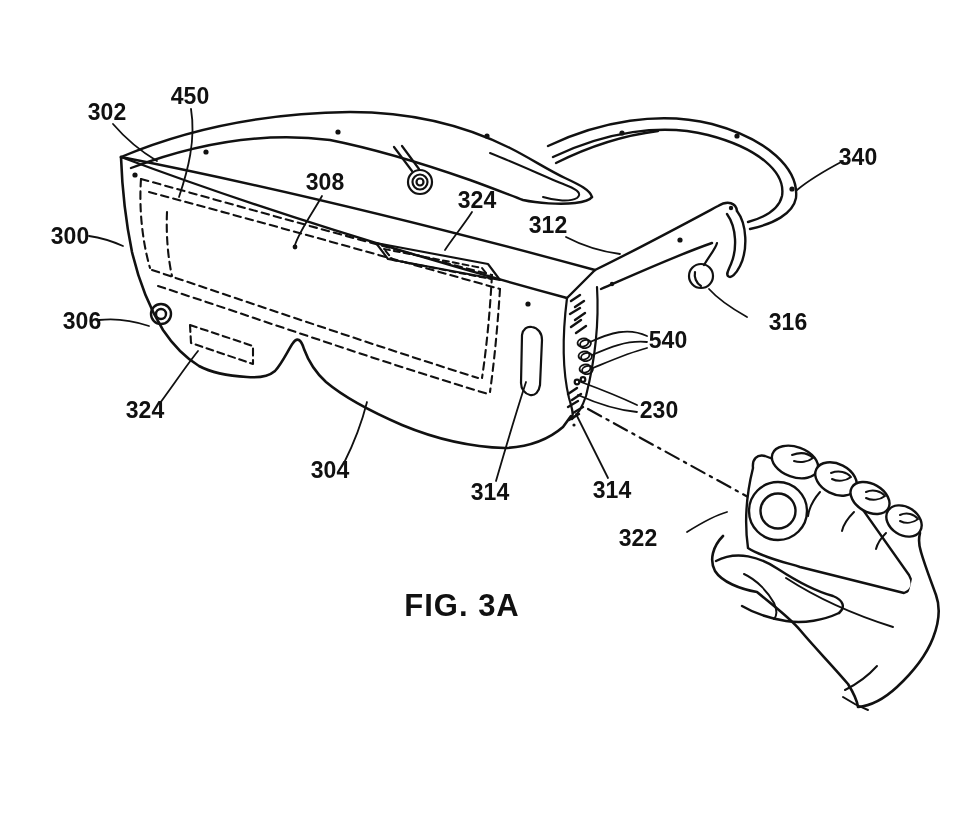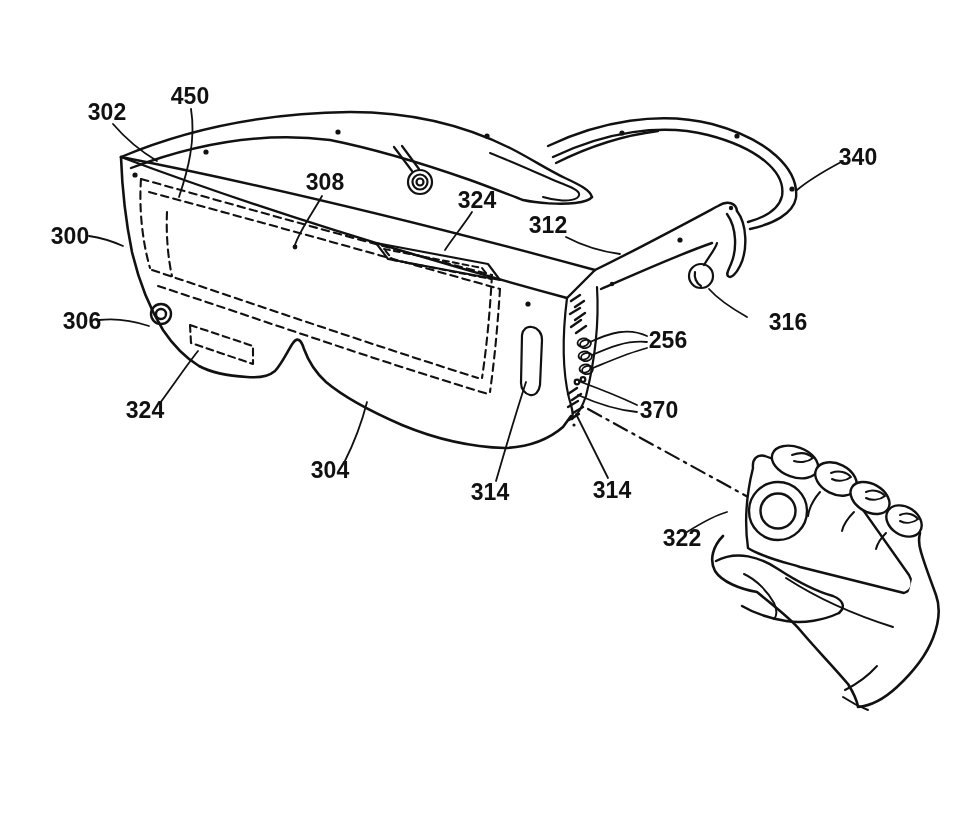--- a/index.html
+++ b/index.html
@@ -201,20 +201,21 @@
   <div class="ref-label" style="left:70px;top:236px">300</div>
   <div class="ref-label" style="left:107px;top:112px">302</div>
   <div class="ref-label" style="left:330px;top:470px">304</div>
   <div class="ref-label" style="left:82px;top:321px">306</div>
   <div class="ref-label" style="left:325px;top:182px">308</div>
   <div class="ref-label" style="left:858px;top:157px">340</div>
   <div class="ref-label" style="left:548px;top:225px">312</div>
   <div class="ref-label" style="left:490px;top:492px">314</div>
   <div class="ref-label" style="left:612px;top:490px">314</div>
   <div class="ref-label" style="left:788px;top:322px">316</div>
-  <div class="ref-label" style="left:668px;top:340px">256</div>
-  <div class="ref-label" style="left:659px;top:410px">370</div>
-  <div class="ref-label" style="left:682px;top:538px">322</div>
+  <div class="ref-label" style="left:668px;top:340px">540</div>
+  <div class="ref-label" style="left:659px;top:410px">230</div>
+  <div class="ref-label" style="left:638px;top:538px">322</div>
   <div class="ref-label" style="left:477px;top:200px">324</div>
   <div class="ref-label" style="left:145px;top:410px">324</div>
   <div class="ref-label" style="left:190px;top:96px">450</div>
 
+  <div class="fig-caption" style="left:462px;top:606px">FIG. 3A</div>
 </div>
 
 </body></html>

